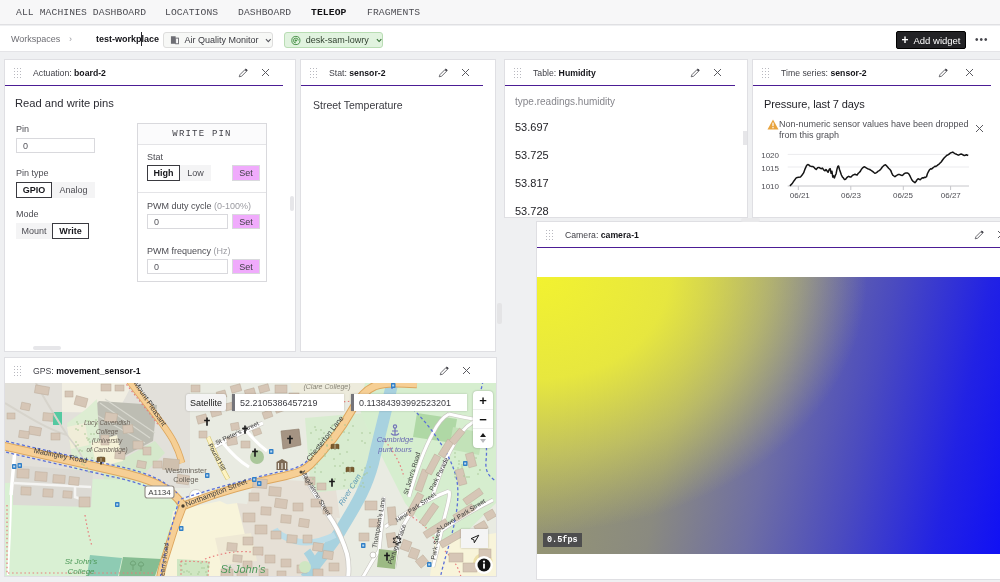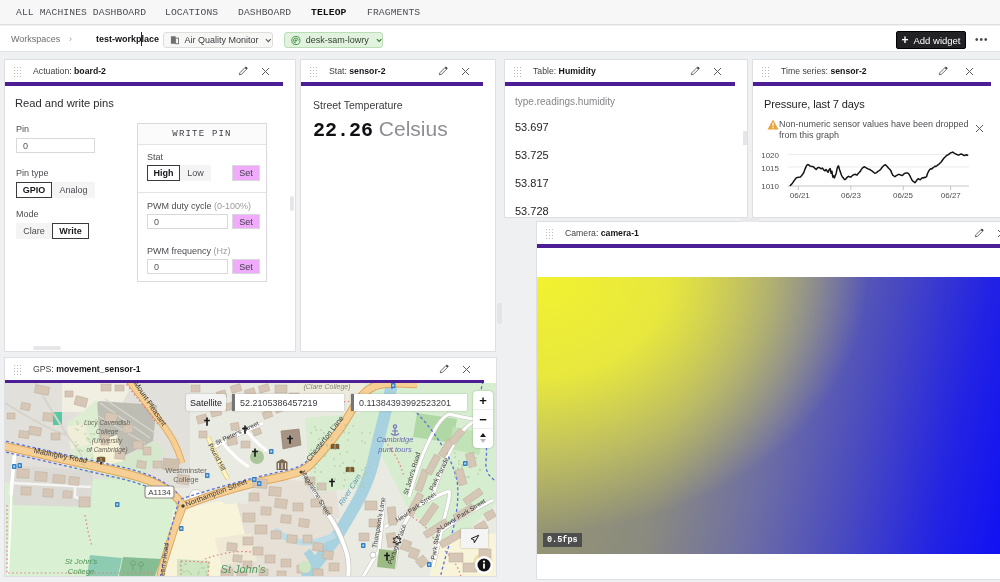--- a/index.html
+++ b/index.html
@@ -14,21 +14,21 @@
 
 
 #crumb { position:absolute; left:0; top:26px; width:1000px; height:26px; background:#ffffff; border-bottom:1px solid #e4e4e7; }
 .bc-label { position:absolute; top:8px; font-size:9px; color:#6e6e74; }
 .btn-light { position:absolute; top:6px; height:16px; white-space:nowrap; background:#f7f8f6; border:1px solid #dededd; border-radius:3px; display:flex; align-items:center; font-size:9px; color:#3a3a40; }
 .btn-green { position:absolute; top:6px; height:16px; white-space:nowrap; background:#e1f3df; border:1px solid #b9ddb4; border-radius:3px; display:flex; align-items:center; font-size:9px; color:#30402f; }
 #addw { position:absolute; left:896px; top:5px; width:70px; height:18px; background:#222225; border:1px solid #000; border-radius:2px; color:#fff; font-size:9.5px; display:flex; align-items:center; justify-content:center; gap:5px; }
 
 
 .widget { position:absolute; background:#fff; border:1px solid #dfdfe3; }
-.whead { position:absolute; left:0; top:0; right:12px; height:26px; border-bottom:4px solid #4c1d95; display:flex; align-items:center; }
+.whead { position:absolute; left:0; top:0; right:12px; height:26px; border-bottom:1px solid #4c1d95; display:flex; align-items:center; }
 .whead .title { font-size:8.7px; color:#3f3f46; margin-left:13px; white-space:nowrap; }
 .whead .title b { color:#141419; }
 .dots { width:8px; height:11px; margin-left:8px; background-image:radial-gradient(circle, #b8b8bf 0.7px, transparent 0.8px); background-size:3px 3px; background-position:0 0; }
 .hicons { margin-left:auto; display:flex; align-items:center; gap:13px; margin-right:13px; }
 .label { font-size:9px; color:#4c4c52; }
 .tbtn { display:inline-flex; align-items:center; justify-content:center; background:#f4f4f5; border:1px solid #f4f4f5; color:#4c4c52; font-size:9px; height:16px; }
 .tbtn.sel { background:#fff; border:1px solid #3a3a40; color:#17171c; font-weight:bold; }
 .setbtn { display:inline-flex; align-items:center; justify-content:center; background:#f0abfc; border:1px solid #d9d9dd; color:#3f3f46; font-size:9px; }
 .inp { background:#fff; border:1px solid #d9d9dd; font-size:9px; color:#55555c; display:flex; align-items:center; padding-left:6px; }
 </style>
@@ -94,21 +94,21 @@
     <div class="abs" style="left:10px;top:37px;font-size:11.2px;color:#2c2c33;">Read and write pins</div>
     <span class="label abs" style="left:11px;top:64px;">Pin</span>
     <div class="inp abs" style="left:11px;top:78px;width:79px;height:15px;">0</div>
     <span class="label abs" style="left:11px;top:108px;">Pin type</span>
     <div class="abs" style="left:11px;top:122px;display:flex;">
       <div class="tbtn sel" style="width:36px;">GPIO</div>
         <div class="tbtn" style="width:43px;">Analog</div>
     </div>
     <span class="label abs" style="left:11px;top:149px;">Mode</span>
     <div class="abs" style="left:11px;top:163px;display:flex;">
-      <div class="tbtn" style="width:36px;">Clare</div>
+      <div class="tbtn" style="width:36px;">Mount</div>
         <div class="tbtn sel" style="width:37px;">Write</div>
     </div>
 
     <div class="abs" style="left:132px;top:63px;width:130px;height:159px;border:1px solid #d9d9dd;">
       <div style="height:21px;border-bottom:1px solid #e4e4e7;background:#fbfbfc;display:flex;align-items:center;justify-content:center;font-family:'Liberation Mono',monospace;font-size:9px;letter-spacing:1.2px;color:#3f3f46;">WRITE PIN</div>
       <span class="label abs" style="left:9px;top:28px;">Stat</span>
       <div class="abs" style="left:9px;top:41px;display:flex;">
         <div class="tbtn sel" style="width:33px;">High</div>
           <div class="tbtn" style="width:31px;">Low</div>
       </div>
@@ -133,21 +133,20 @@
         <svg width="10" height="10" viewBox="0 0 10 10">
             <path d="M1.2 8.8 L2 6.6 L7.2 1.4 a0.8 0.8 0 0 1 1.2 0 l0.4 0.4 a0.8 0.8 0 0 1 0 1.2 L3.6 8.2 Z" fill="none" stroke="#5a5a60" stroke-width="0.9"></path>
             <path d="M6.7 1.9 L8.3 3.5 L8.9 2.9 a0.9 0.9 0 0 0 -1.6 -1.6 Z" fill="#46464d"></path>
           </svg>
         <svg width="9" height="9" viewBox="0 0 9 9">
             <path d="M1 1 L8 8 M8 1 L1 8" stroke="#5a5a60" stroke-width="1"></path>
           </svg>
       </div>
     </div>
     <div class="abs" style="left:12px;top:39px;font-size:10.5px;color:#3a3a40;">Street Temperature</div>
-    <div class="abs" style="left:12px;top:57px;font-family:'Liberation Mono',monospace;font-size:20px;font-weight:bold;color:#101014;">22.26<span style="font-family:'Liberation Sans',sans-serif;font-weight:normal;font-size:21px;color:#8e8e94;"> Celsius</span></div>
   </div>
 
   <div class="widget" id="w3" style="left:504px;top:59px;width:244px;height:159px;">
     <div class="whead">
       <div class="dots"></div>
       <span class="title" style="margin-left:12px;">Table: <b>Humidity</b></span>
       <div class="hicons">
         <svg width="10" height="10" viewBox="0 0 10 10">
             <path d="M1.2 8.8 L2 6.6 L7.2 1.4 a0.8 0.8 0 0 1 1.2 0 l0.4 0.4 a0.8 0.8 0 0 1 0 1.2 L3.6 8.2 Z" fill="none" stroke="#5a5a60" stroke-width="0.9"></path>
             <path d="M6.7 1.9 L8.3 3.5 L8.9 2.9 a0.9 0.9 0 0 0 -1.6 -1.6 Z" fill="#46464d"></path>

